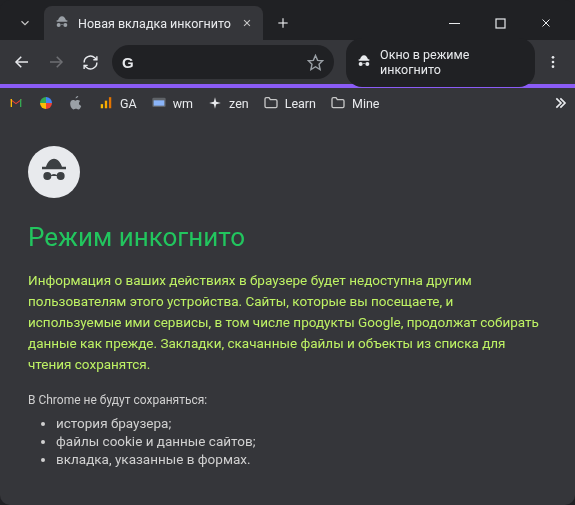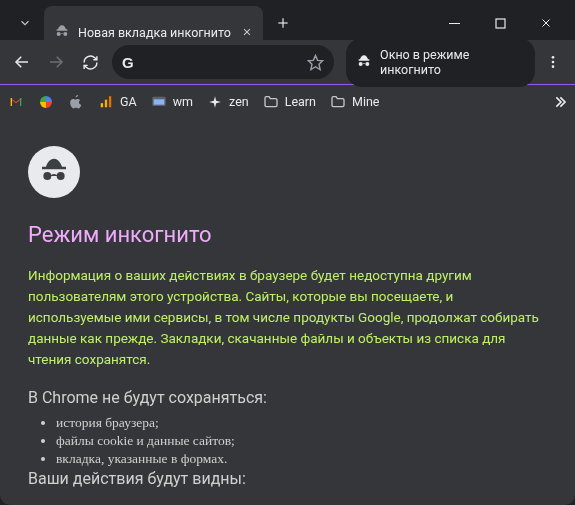--- a/index.html
+++ b/index.html
@@ -17,21 +17,21 @@
     background: #202124;
     display: flex;
     align-items: center;
     padding: 6px 6px 0 6px;
   }
   .tab-lead { width: 38px; display:flex; justify-content:center; }
   .tab {
     background: #35363a;
     height: 34px;
     border-radius: 8px 8px 0 0;
-    display: flex; align-items: flex-end;
+    display: flex; align-items: center;
     padding: 0 8px 0 10px;
     gap: 8px;
     min-width: 210px;
     font-size: 12.5px;
     color: #e8eaed;
   }
   .tab .favicon { width:16px; height:16px; display:flex; align-items:center; justify-content:center; }
   .tab .title { flex:1; white-space:nowrap; overflow:hidden; text-overflow:ellipsis; }
   .tab .close { width:16px; height:16px; display:flex; align-items:center; justify-content:center; color:#9aa0a6; border-radius:50%; }
   .newtab { width:28px; height:28px; display:flex; align-items:center; justify-content:center; margin-left:6px; color:#e8eaed; border-radius:50%;}
@@ -69,21 +69,21 @@
     gap:8px;
     color:#e8eaed;
     font-size:12.5px;
     margin-left:6px;
   }
   .menu { margin-left:auto; }
   
   .bookmarks {
     height: 34px;
     background: #35363a;
-    border-top: 1px solid #8b5cf6;
+    border-top: 4px solid #8b5cf6;
     display:flex; align-items:center;
     padding: 0 8px;
     gap: 14px;
     font-size: 12.5px;
     color:#e8eaed;
   }
   .bm { display:flex; align-items:center; gap:6px; }
   .bm .ic { width:16px; height:16px; display:flex; align-items:center; justify-content:center; }
   .bookmarks .overflow { margin-left:auto; color:#e8eaed; }
   
@@ -93,24 +93,24 @@
     padding: 28px 28px 0 28px;
     overflow:hidden;
     color:#e0e0e0;
   }
   .big-incog {
     width:52px; height:52px; border-radius:50%;
     background:#e8eaed; color:#3c4043;
     display:flex; align-items:center; justify-content:center;
     margin-bottom: 24px;
   }
-  h1 { font-size: 22px; font-weight:400; margin-bottom: 18px; color:#f0abfc;}
+  h1 { font-size: 26px; font-weight:400; margin-bottom: 18px; color:#22c55e;}
   .para { font-size: 13.5px; line-height:1.55; color:#bef264; margin-bottom:18px; }
-  .subhead { font-size:16px; color:#d0d0d0; margin-bottom:8px; }
-  ul.bul { list-style: disc; padding-left: 28px; font-size:13.5px; color:#d0d0d0; margin-bottom:2px;font-family:Liberation Serif, serif;}
+  .subhead { font-size:12px; color:#d0d0d0; margin-bottom:8px; }
+  ul.bul { list-style: disc; padding-left: 28px; font-size:13.5px; color:#d0d0d0; margin-bottom:25px;}
   ul.bul li { margin-bottom:2px; }
   svg { display:block; }
   .folder-ic { color:#9aa0a6; }
 </style>
 </head>
 <body>
 
 <div class="titlebar">
   <div class="tab-lead">
     <svg width="14" height="14" viewBox="0 0 24 24" fill="none" stroke="#c7c7c7" stroke-width="2">
@@ -288,14 +288,13 @@
       </svg>
   </div>
   <h1>Режим инкогнито</h1>
   <p class="para">Информация о ваших действиях в браузере будет недоступна другим пользователям этого устройства. Сайты, которые вы посещаете, и используемые ими сервисы, в том числе продукты Google, продолжат собирать данные как прежде. Закладки, скачанные файлы и объекты из списка для чтения сохранятся.</p>
   <p class="subhead">В Chrome не будут сохраняться:</p>
   <ul class="bul">
     <li>история браузера;</li>
     <li>файлы cookie и данные сайтов;</li>
     <li>вкладка, указанные в формах.</li>
   </ul>
-  <p class="subhead">Ваши действия будут видны:</p>
 </div>
 
 </body></html>

